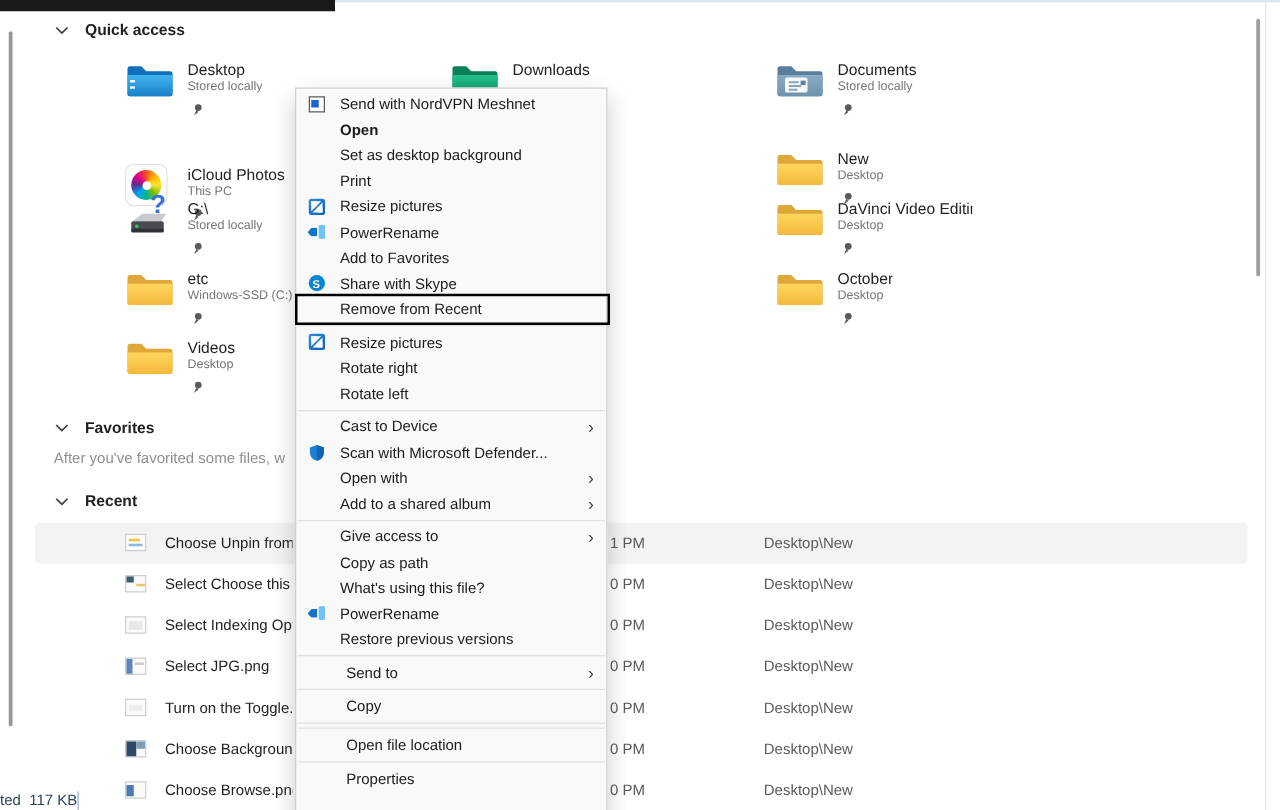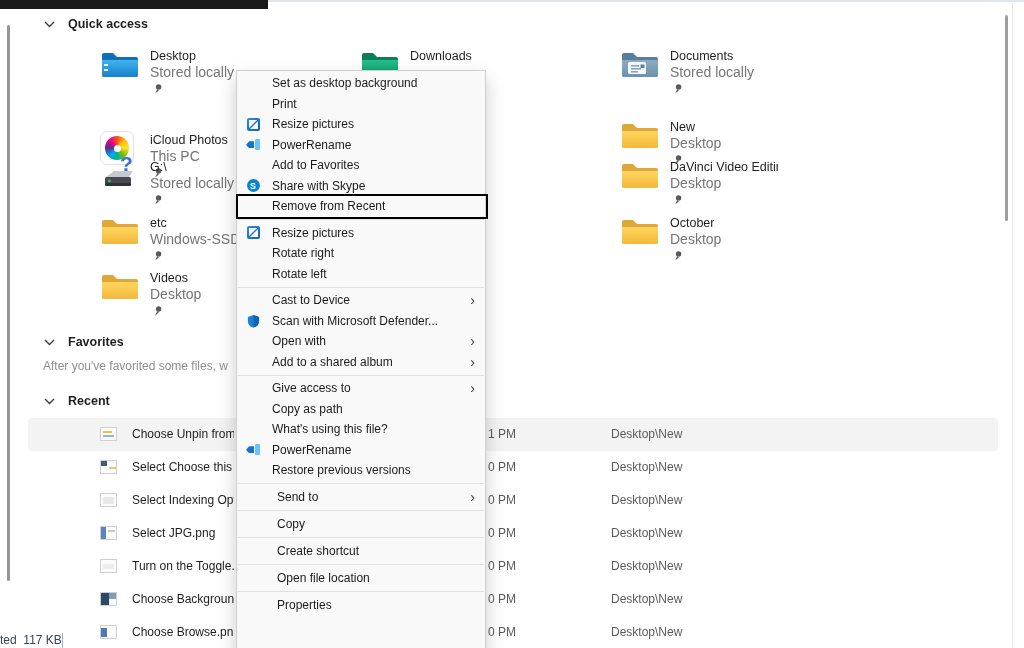--- a/index.html
+++ b/index.html
@@ -18,21 +18,21 @@
   .sec-head .chev{width:12px;height:12px;display:flex;align-items:center;justify-content:center;}
   .sec-head .lbl{font-size:12.5px;font-weight:bold;color:#1f1f1f;}
   .fav-hint{position:absolute;left:43px;top:359px;width:192px;white-space:nowrap;overflow:hidden;
             font-size:12px;color:#8f8f8f;}
 
   
   .tile{position:absolute;width:160px;height:52px;}
   .tile .ticon{position:absolute;left:0;top:0;width:40px;height:36px;}
   .tile .tname{position:absolute;left:50px;top:2px;font-size:12.5px;color:#1f1f1f;white-space:nowrap;overflow:hidden;max-width:108px;}
   .tile.clip1 .tname,.tile.clip1 .tloc{max-width:86px;}
-  .tile .tloc{position:absolute;left:50px;top:17px;font-size:14px;color:#757575;white-space:nowrap;overflow:hidden;max-width:108px;}
+  .tile .tloc{position:absolute;left:50px;top:17px;font-size:10px;color:#757575;white-space:nowrap;overflow:hidden;max-width:108px;}
   .tile .tpin{position:absolute;left:52px;top:33px;}
 
   
   .ticon svg{display:block;}
 
   
   .photos-box{width:34px;height:34px;background:#fff;border:1px solid #e2e2e2;border-radius:7px;
               display:flex;align-items:center;justify-content:center;box-sizing:border-box;}
   .photos-flower{width:24px;height:24px;border-radius:50%;
       background:conic-gradient(#f25022,#ffb900,#ffe433,#7fbc00,#00b294,#00a4ef,#5c2d91,#e3008c,#f25022);position:relative;}
@@ -375,20 +375,29 @@
     <span class="rname">Choose Browse.png</span>
     <span class="rtime">0 PM</span>
     <span class="rpath">Desktop\New</span>
   </div>
 
   <div class="status">ted  117 KB</div>
   <div class="status-sep"></div>
 
   <div class="cmenu">
     <div class="mi">
+      <span class="micon">
+          <span class="ic-nordvpn"></span>
+        </span>
+      <span>Send with NordVPN Meshnet</span>
+    </div>
+    <div class="mi bold">
+      <span>Open</span>
+    </div>
+    <div class="mi">
       <span>Set as desktop background</span>
     </div>
     <div class="mi">
       <span>Print</span>
     </div>
     <div class="mi">
       <span class="micon">
           <span class="ic-resize"></span>
         </span>
       <span>Resize pictures</span>
@@ -469,23 +478,20 @@
     <div class="msep"></div>
     <div class="mi lg">
       <span>Send to</span>
       <span class="arrow">›</span>
     </div>
     <div class="msep"></div>
     <div class="mi lg">
       <span>Copy</span>
     </div>
     <div class="msep"></div>
-    <div class="mi lg">
-      <span>Create shortcut</span>
-    </div>
     <div class="msep"></div>
     <div class="mi lg">
       <span>Open file location</span>
     </div>
     <div class="msep"></div>
     <div class="mi lg">
       <span>Properties</span>
     </div>
   </div>
 

